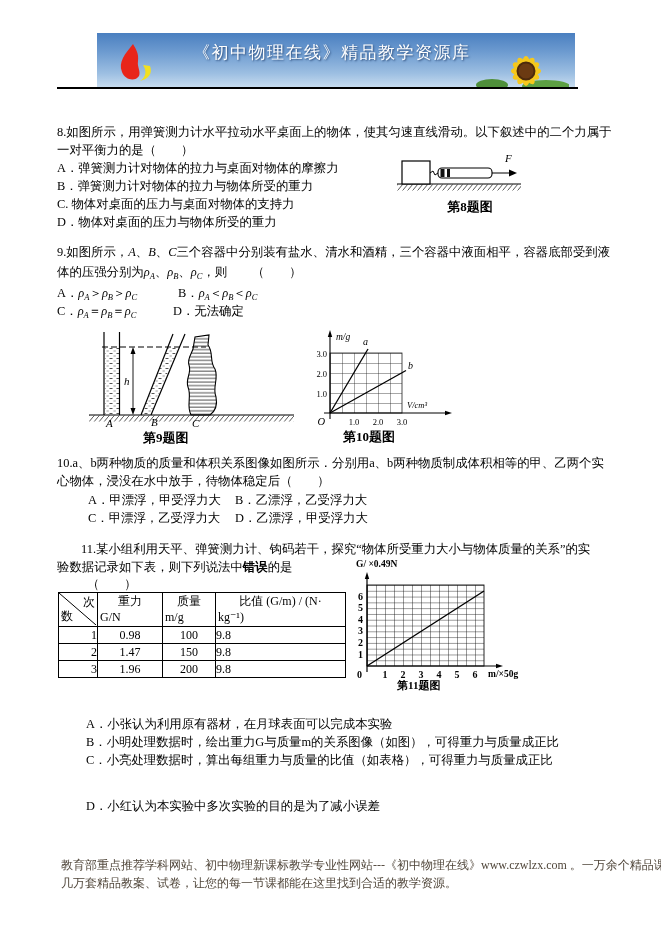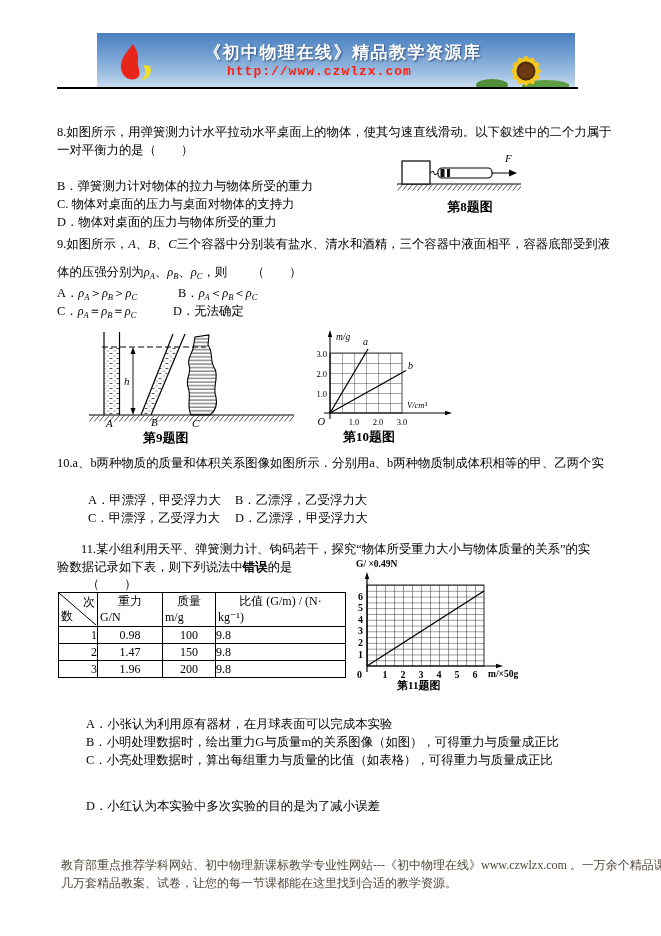--- a/index.html
+++ b/index.html
@@ -7,22 +7,22 @@
   .page { position:relative; width:661px; height:936px; background:#ffffff; overflow:hidden;
           font-family:"Liberation Serif","DejaVu Serif",serif; font-size:12.4px; color:#000; }
   .abs { position:absolute; }
   .t { position:absolute; white-space:pre; line-height:17px; }
   .t i { font-style:italic; }
   .t sub { font-size:8.5px; font-style:italic; line-height:0; }
   .cap { position:absolute; font-size:13px; white-space:pre;font-weight:bold; }
   
   .banner { position:absolute; left:97px; top:33px; width:478px; height:54px;
             background:linear-gradient(180deg,#4a7fc0 0%,#6d9bd0 35%,#9dbfe2 75%,#c7dcef 100%); overflow:hidden; }
-  .banner-title { position:absolute; left:96px; top:8px; font-size:17px; font-weight:bold; color:#fff;
-                  letter-spacing:1.5px; text-shadow:1px 1px 2px #2a4a78; white-space:pre;margin-left:11px; }
+  .banner-title { position:absolute; left:96px; top:8px; font-size:17px; font-weight:normal; color:#fff;
+                  letter-spacing:1.5px; text-shadow:1px 1px 2px #2a4a78; white-space:pre; }
   .banner-url { position:absolute; left:130px; top:31px; font-size:13px; font-weight:bold; color:#ff1f0f;
                 font-family:"Liberation Mono","DejaVu Sans Mono",monospace; letter-spacing:1px; white-space:pre; }
   .hr-line { position:absolute; left:57px; top:87px; width:521px; height:2px; background:#000; }
   
   table.dt { position:absolute; left:58px; top:592px; border-collapse:collapse; table-layout:fixed; font-size:12px; }
   table.dt td { border:1px solid #000; padding:0; vertical-align:middle; height:17px; }
   table.dt tr.hrow td { height:34px; vertical-align:top; }
   .corner { position:relative; }
   .corner svg { position:absolute; left:0; top:0; }
   .c-top { position:absolute; right:2px; top:1px; }
@@ -39,21 +39,20 @@
 <body>
 
 <div class="page">
 
   <div class="banner">
     <svg class="abs" style="left:16px; top:8px" width="50" height="46">
       <path d="M20,3 C12,13 5,21 9,31 C12,39 22,41 26,35 C28,30 24,26 25,20 C26,13 23,8 20,3 Z" fill="#e8251a"></path>
       <path d="M30,24 C34,30 33,36 27,40 C35,38 40,33 37,25 Z" fill="#f2e020"></path>
     </svg>
     <span class="banner-title">《初中物理在线》精品教学资源库</span>
-    <span class="banner-url">http://www.czwlzx.com</span>
     <svg class="abs" style="right:6px; top:16px" width="95" height="38">
       <ellipse cx="18" cy="36" rx="16" ry="6" fill="#4f8f3a"></ellipse>
       <ellipse cx="72" cy="37" rx="24" ry="6" fill="#5da043"></ellipse>
       <g transform="translate(52,22)">
         <g fill="#f6c81c">
           <ellipse rx="15" ry="5"></ellipse>
             <ellipse rx="15" ry="5" transform="rotate(30)"></ellipse>
           <ellipse rx="15" ry="5" transform="rotate(60)"></ellipse>
             <ellipse rx="15" ry="5" transform="rotate(90)"></ellipse>
           <ellipse rx="15" ry="5" transform="rotate(120)"></ellipse>
@@ -62,20 +61,21 @@
         <circle r="8.5" fill="#6b3a12"></circle>
         <circle r="8.5" fill="none" stroke="#4d2a0c" stroke-width="2"></circle>
       </g>
     </svg>
   </div>
   <div class="hr-line"></div>
 
 
   <div class="t" style="left:57px; top:124px">8.如图所示，用弹簧测力计水平拉动水平桌面上的物体，使其匀速直线滑动。以下叙述中的二个力属于</div>
   <div class="t" style="left:57px; top:142px">一对平衡力的是（　　）</div>
+  <div class="t" style="left:57px; top:160px">A．弹簧测力计对物体的拉力与桌面对物体的摩擦力</div>
   <div class="t" style="left:57px; top:178px">B．弹簧测力计对物体的拉力与物体所受的重力</div>
   <div class="t" style="left:57px; top:196px">C. 物体对桌面的压力与桌面对物体的支持力</div>
   <div class="t" style="left:57px; top:214px">D．物体对桌面的压力与物体所受的重力</div>
 
   <svg class="abs" style="left:393px; top:148px" width="135" height="50">
     <defs>
       <pattern id="h8" patternUnits="userSpaceOnUse" width="5" height="6">
         <line x1="5" y1="0" x2="0" y2="6" stroke="#444" stroke-width="0.9"></line>
       </pattern>
     </defs>
@@ -85,21 +85,21 @@
     <path d="M37,25 l3,-2 l2,4 l3,-2" fill="none" stroke="#000" stroke-width="1"></path>
     <rect x="45" y="20" width="54" height="10" rx="4" fill="#fff" stroke="#000" stroke-width="1.1"></rect>
     <rect x="47.5" y="21" width="4" height="8" fill="#111"></rect>
     <rect x="54" y="21" width="3" height="8" fill="#111"></rect>
     <line x1="99" y1="25" x2="116" y2="25" stroke="#000" stroke-width="1"></line>
     <polygon points="116,21.5 124,25 116,28.5" fill="#000"></polygon>
     <text x="112" y="14" font-size="11" font-style="italic">F</text>
   </svg>
   <div class="cap" style="left:430px; top:198px; width:80px; text-align:center">第8题图</div>
 
-  <div class="t" style="left:57px; top:236px"><span>9.如图所示，</span><i>A</i><span>、</span><i>B</i><span>、</span><i>C</i><span>三个容器中分别装有盐水、清水和酒精，三个容器中液面相平，容器底部受到液</span></div>
+  <div class="t" style="left:57px; top:244px"><span>9.如图所示，</span><i>A</i><span>、</span><i>B</i><span>、</span><i>C</i><span>三个容器中分别装有盐水、清水和酒精，三个容器中液面相平，容器底部受到液</span></div>
   <div class="t" style="left:57px; top:264px"><span>体的压强分别为</span><i>ρ</i><sub>A</sub><span>、</span><i>ρ</i><sub>B</sub><span>、</span><i>ρ</i><sub>C</sub><span>，则　　（　　）</span></div>
   <div class="t" style="left:57px; top:285px"><span>A．</span><i>ρ</i><sub>A</sub><span>＞</span><i>ρ</i><sub>B</sub><span>＞</span><i>ρ</i><sub>C</sub></div>
   <div class="t" style="left:178px; top:285px"><span>B．</span><i>ρ</i><sub>A</sub><span>＜</span><i>ρ</i><sub>B</sub><span>＜</span><i>ρ</i><sub>C</sub></div>
   <div class="t" style="left:57px; top:303px"><span>C．</span><i>ρ</i><sub>A</sub><span>＝</span><i>ρ</i><sub>B</sub><span>＝</span><i>ρ</i><sub>C</sub></div>
   <div class="t" style="left:173px; top:303px">D．无法确定</div>
 
   <svg class="abs" style="left:88px; top:327px" width="215" height="103">
     <defs>
       <pattern id="h9" patternUnits="userSpaceOnUse" width="5" height="6">
         <line x1="5" y1="0" x2="0" y2="6" stroke="#444" stroke-width="0.9"></line>
@@ -154,20 +154,21 @@
     <text x="44" y="97" font-size="8.5" text-anchor="middle">1.0</text>
     <text x="68" y="97" font-size="8.5" text-anchor="middle">2.0</text>
     <text x="92" y="97" font-size="8.5" text-anchor="middle">3.0</text>
     <text x="15" y="97" font-size="10.5" font-style="italic" text-anchor="end">O</text>
     <text x="26" y="12" font-size="9.5" font-style="italic">m/g</text>
     <text x="97" y="80" font-size="8.5" font-style="italic">V/cm³</text>
   </svg>
   <div class="cap" style="left:343px; top:428px">第10题图</div>
 
   <div class="t" style="left:57px; top:455px">10.a、b两种物质的质量和体积关系图像如图所示．分别用a、b两种物质制成体积相等的甲、乙两个实</div>
+  <div class="t" style="left:57px; top:473px">心物体，浸没在水中放手，待物体稳定后（　　）</div>
   <div class="t" style="left:88px; top:492px">A．甲漂浮，甲受浮力大</div>
   <div class="t" style="left:235px; top:492px">B．乙漂浮，乙受浮力大</div>
   <div class="t" style="left:88px; top:510px">C．甲漂浮，乙受浮力大</div>
   <div class="t" style="left:235px; top:510px">D．乙漂浮，甲受浮力大</div>
 
   <div class="t" style="left:81px; top:541px">11.某小组利用天平、弹簧测力计、钩码若干，探究“物体所受重力大小与物体质量的关系”的实</div>
   <div class="t" style="left:57px; top:559px"><span>验数据记录如下表，则下列说法中</span><b>错误</b><span>的是</span></div>
   <div class="t" style="left:87px; top:576px">（　　）</div>
 
   <table class="dt">

